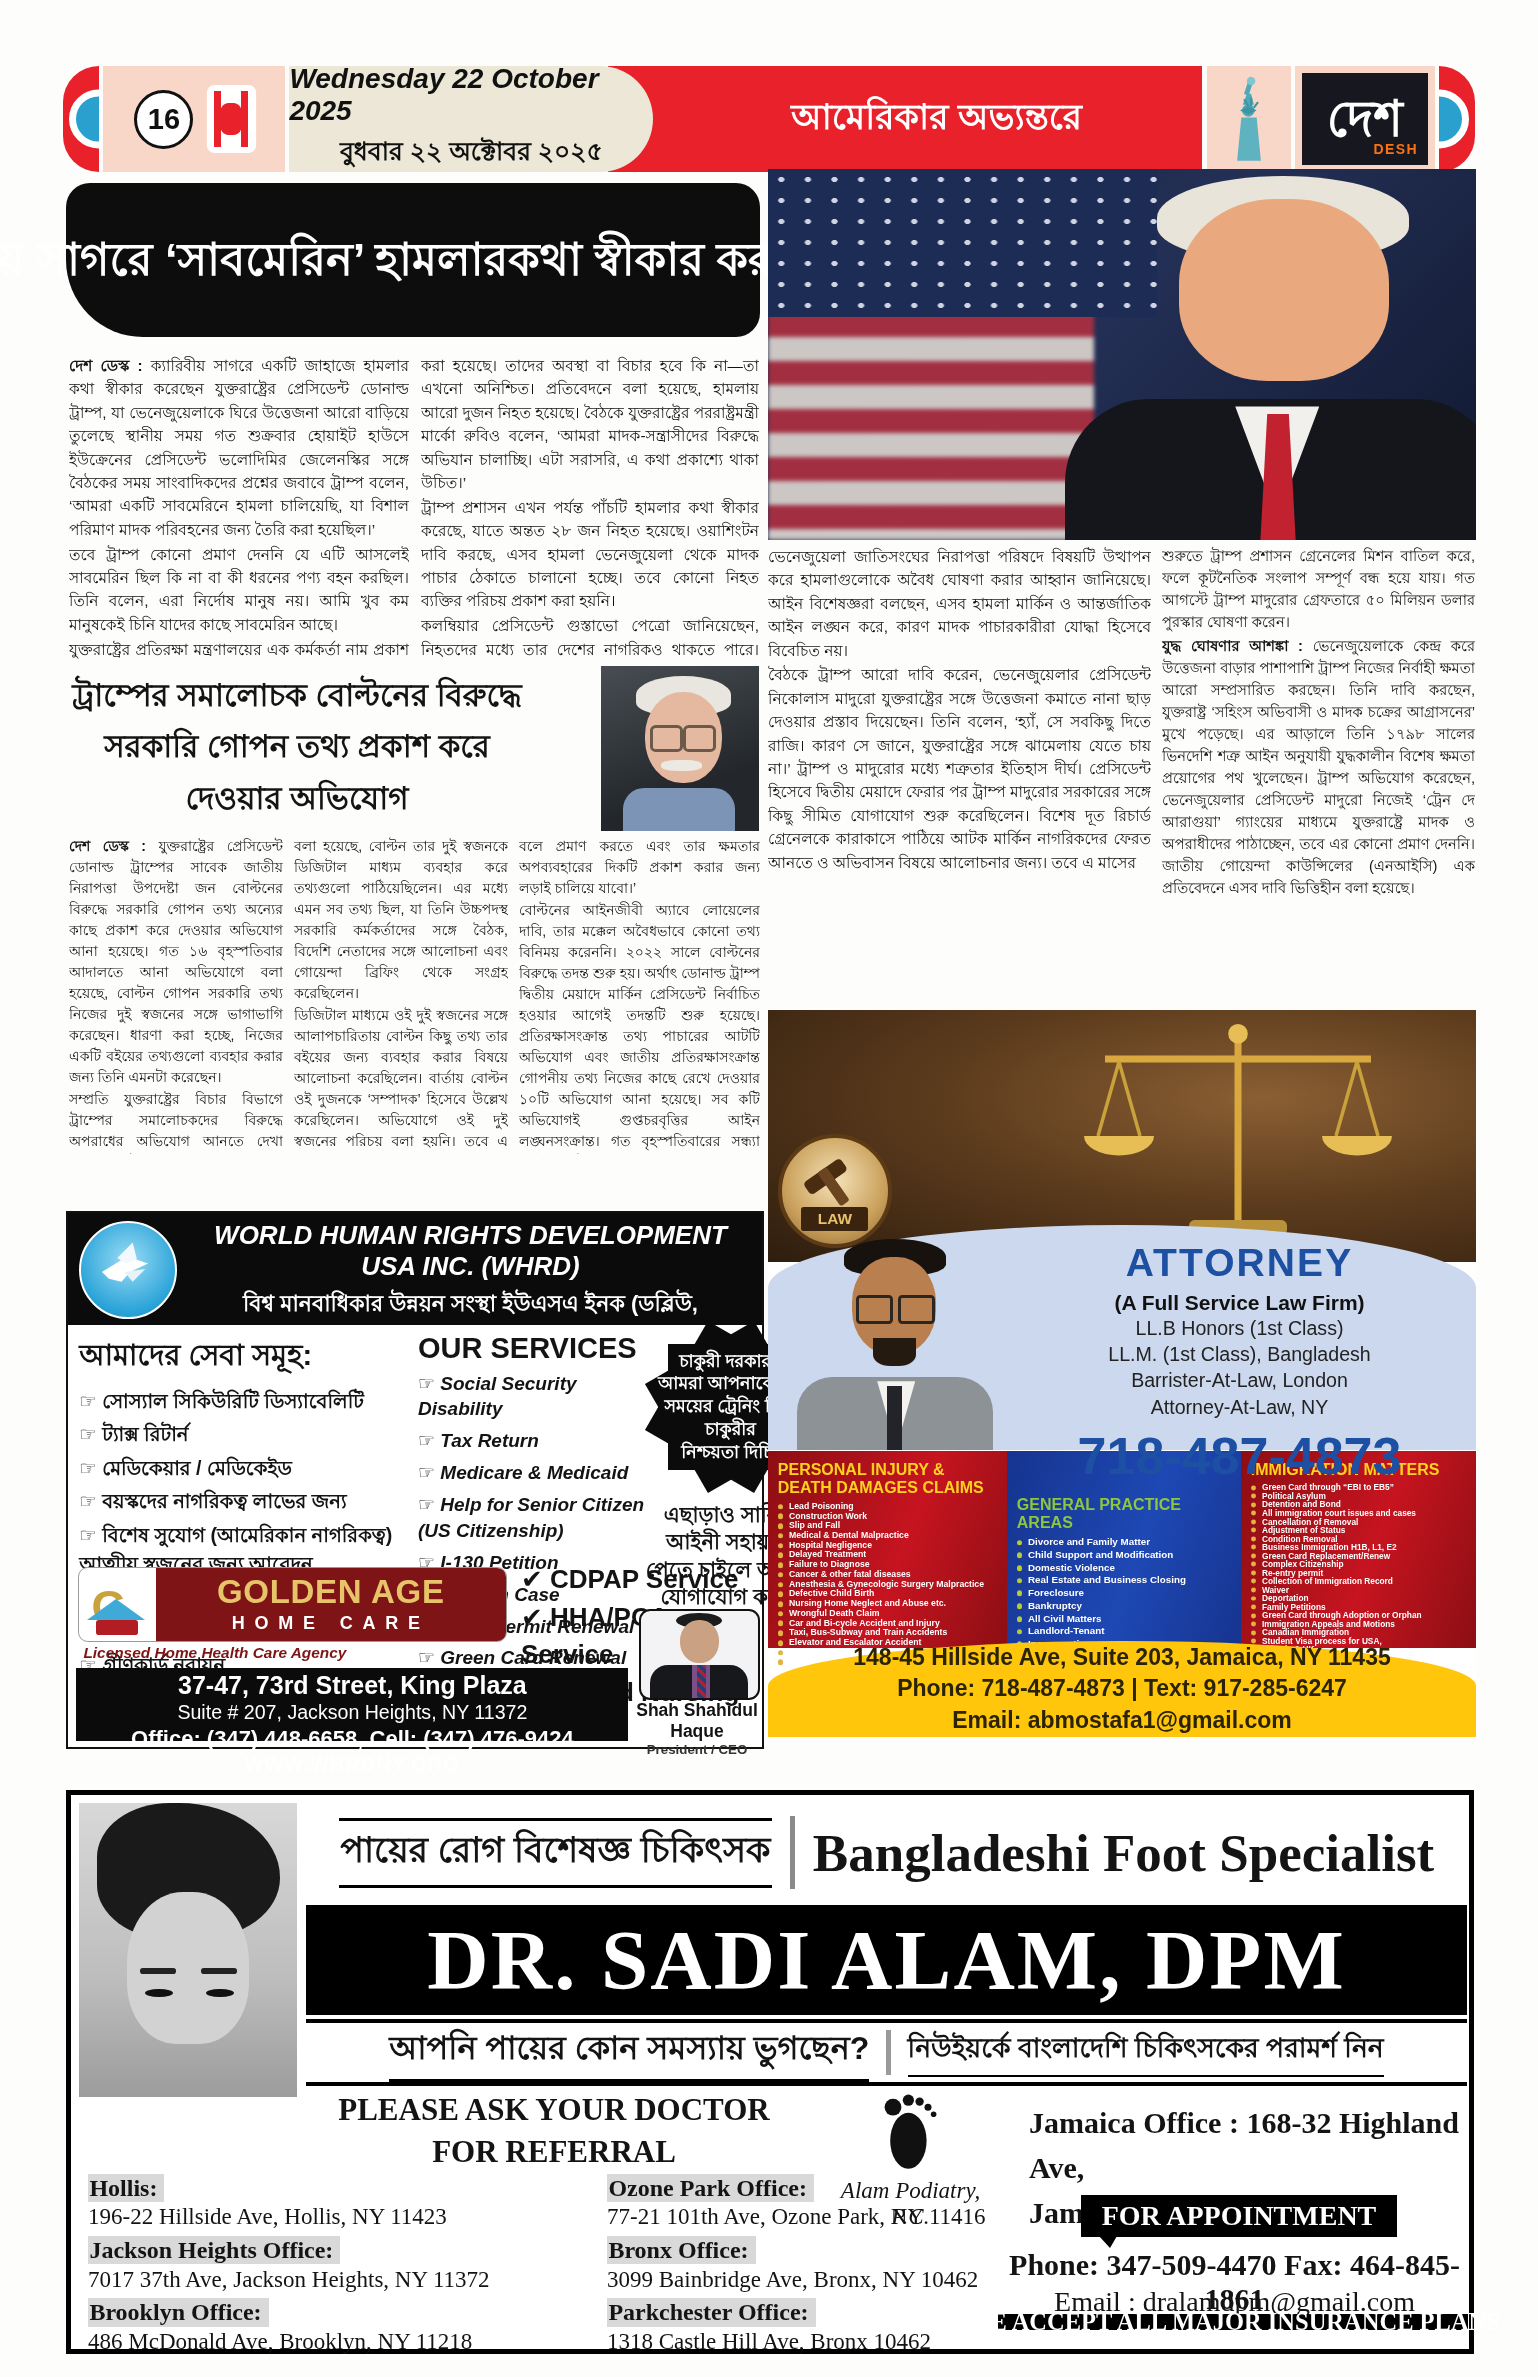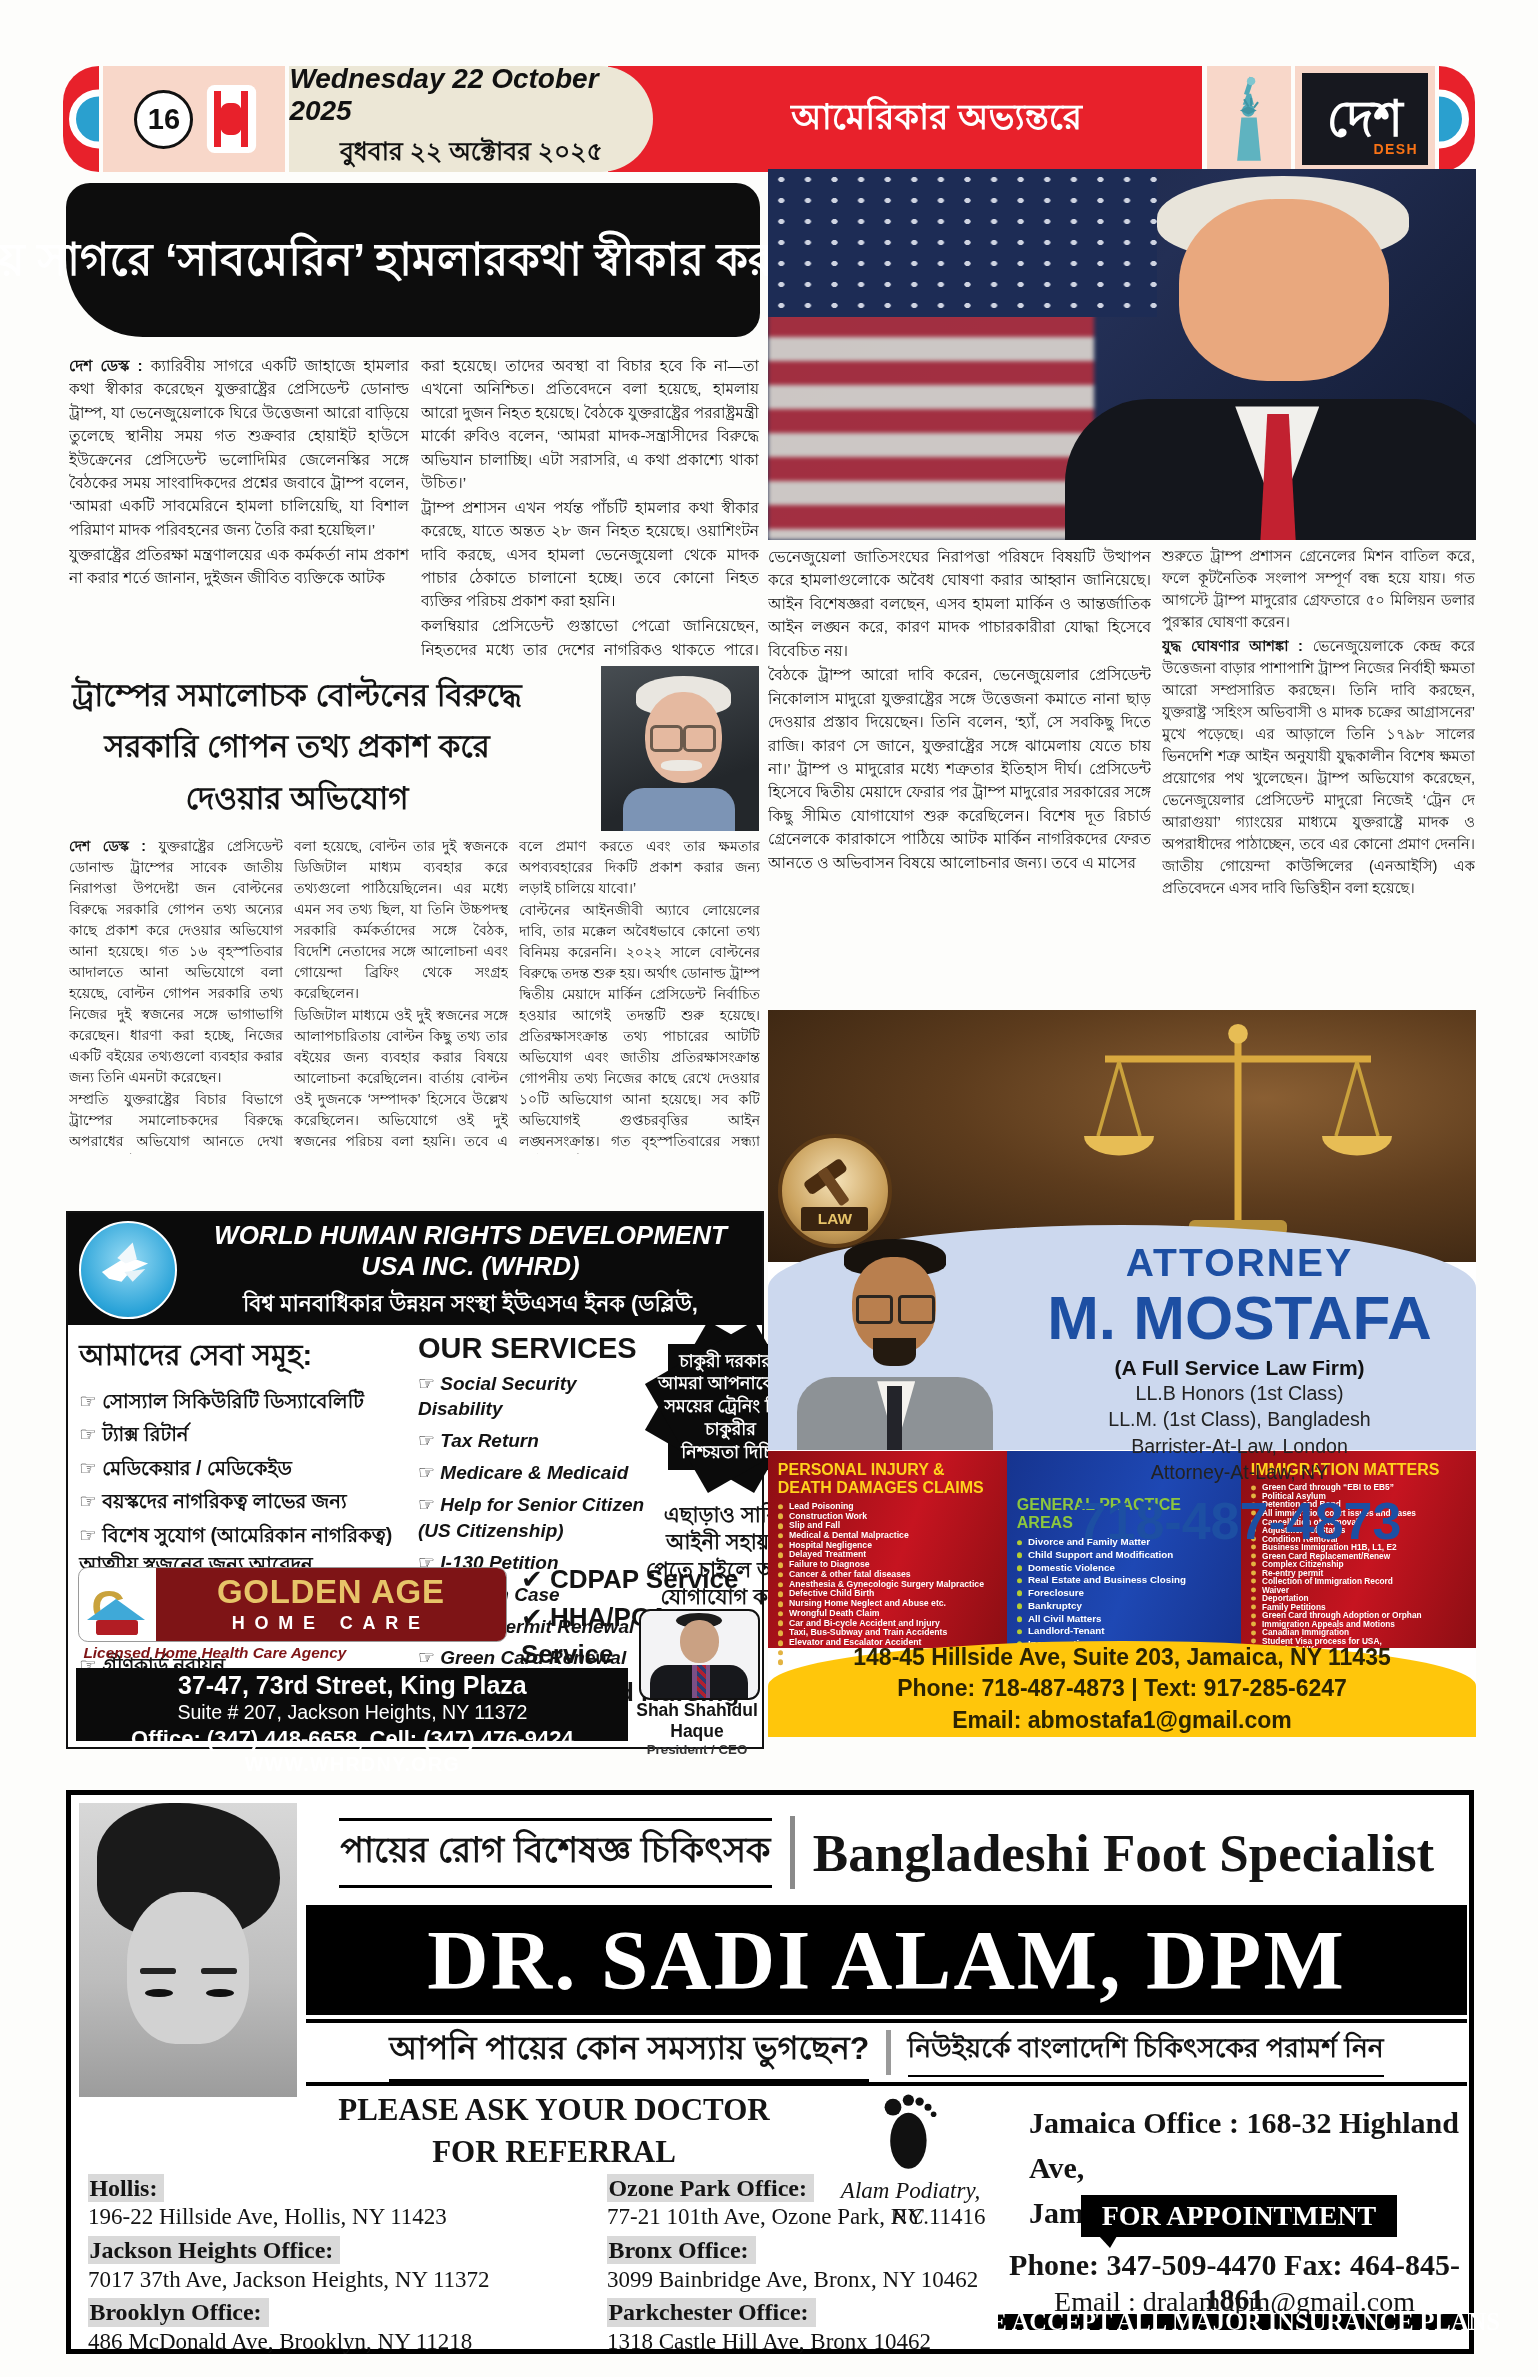--- a/index.html
+++ b/index.html
@@ -271,20 +271,21 @@
     <div class="canton"></div>
     <div class="t-hair"></div>
     <div class="t-head"></div>
     <div class="t-suit"></div>
     <div class="t-shirt"></div>
     <div class="t-tie"></div>
   </div>
 
   <div class="col fs22" style="left:69px;top:354px;width:340px;height:306px;">
       <p class="para"><b class="lead">দেশ ডেস্ক : </b><span>ক্যারিবীয় সাগরে একটি জাহাজে হামলার কথা স্বীকার করেছেন যুক্তরাষ্ট্রের প্রেসিডেন্ট ডোনাল্ড ট্রাম্প, যা ভেনেজুয়েলাকে ঘিরে উত্তেজনা আরো বাড়িয়ে তুলেছে স্থানীয় সময় গত শুক্রবার হোয়াইট হাউসে ইউক্রেনের প্রেসিডেন্ট ভলোদিমির জেলেনস্কির সঙ্গে বৈঠকের সময় সাংবাদিকদের প্রশ্নের জবাবে ট্রাম্প বলেন, ‘আমরা একটি সাবমেরিনে হামলা চালিয়েছি, যা বিশাল পরিমাণ মাদক পরিবহনের জন্য তৈরি করা হয়েছিল।’</span></p>
+      <p class="para"><b class="lead"></b><span>তবে ট্রাম্প কোনো প্রমাণ দেননি যে এটি আসলেই সাবমেরিন ছিল কি না বা কী ধরনের পণ্য বহন করছিল। তিনি বলেন, এরা নির্দোষ মানুষ নয়। আমি খুব কম মানুষকেই চিনি যাদের কাছে সাবমেরিন আছে।</span></p>
       <p class="para"><b class="lead"></b><span>যুক্তরাষ্ট্রের প্রতিরক্ষা মন্ত্রণালয়ের এক কর্মকর্তা নাম প্রকাশ না করার শর্তে জানান, দুইজন জীবিত ব্যক্তিকে আটক</span></p>
     </div>
   <div class="col fs22" style="left:421px;top:354px;width:338px;height:306px;">
       <p class="para"><b class="lead"></b><span>করা হয়েছে। তাদের অবস্থা বা বিচার হবে কি না—তা এখনো অনিশ্চিত। প্রতিবেদনে বলা হয়েছে, হামলায় আরো দুজন নিহত হয়েছে। বৈঠকে যুক্তরাষ্ট্রের পররাষ্ট্রমন্ত্রী মার্কো রুবিও বলেন, ‘আমরা মাদক-সন্ত্রাসীদের বিরুদ্ধে অভিযান চালাচ্ছি। এটা সরাসরি, এ কথা প্রকাশ্যে থাকা উচিত।’</span></p>
       <p class="para"><b class="lead"></b><span>ট্রাম্প প্রশাসন এখন পর্যন্ত পাঁচটি হামলার কথা স্বীকার করেছে, যাতে অন্তত ২৮ জন নিহত হয়েছে। ওয়াশিংটন দাবি করছে, এসব হামলা ভেনেজুয়েলা থেকে মাদক পাচার ঠেকাতে চালানো হচ্ছে। তবে কোনো নিহত ব্যক্তির পরিচয় প্রকাশ করা হয়নি।</span></p>
       <p class="para"><b class="lead"></b><span>কলম্বিয়ার প্রেসিডেন্ট গুস্তাভো পেত্রো জানিয়েছেন, নিহতদের মধ্যে তার দেশের নাগরিকও থাকতে পারে। ত্রিনিদাদ ও টোবাগোও একটি পরিবারের পক্ষ থেকে নিশ্চিত করেছে, তাদের এক আত্মীয় সাম্প্রতিক হামলাগুলোর একটিতে নিহত হয়েছে।</span></p>
     </div>
   <div class="col fs22" style="left:768px;top:545px;width:383px;height:458px;">
       <p class="para"><b class="lead"></b><span>ভেনেজুয়েলা জাতিসংঘের নিরাপত্তা পরিষদে বিষয়টি উত্থাপন করে হামলাগুলোকে অবৈধ ঘোষণা করার আহ্বান জানিয়েছে। আইন বিশেষজ্ঞরা বলছেন, এসব হামলা মার্কিন ও আন্তর্জাতিক আইন লঙ্ঘন করে, কারণ মাদক পাচারকারীরা যোদ্ধা হিসেবে বিবেচিত নয়।</span></p>
       <p class="para"><b class="lead"></b><span>বৈঠকে ট্রাম্প আরো দাবি করেন, ভেনেজুয়েলার প্রেসিডেন্ট নিকোলাস মাদুরো যুক্তরাষ্ট্রের সঙ্গে উত্তেজনা কমাতে নানা ছাড় দেওয়ার প্রস্তাব দিয়েছেন। তিনি বলেন, ‘হ্যাঁ, সে সবকিছু দিতে রাজি। কারণ সে জানে, যুক্তরাষ্ট্রের সঙ্গে ঝামেলায় যেতে চায় না।’ ট্রাম্প ও মাদুরোর মধ্যে শত্রুতার ইতিহাস দীর্ঘ। প্রেসিডেন্ট হিসেবে দ্বিতীয় মেয়াদে ফেরার পর ট্রাম্প মাদুরোর সরকারের সঙ্গে কিছু সীমিত যোগাযোগ শুরু করেছিলেন। বিশেষ দূত রিচার্ড গ্রেনেলকে কারাকাসে পাঠিয়ে আটক মার্কিন নাগরিকদের ফেরত আনতে ও অভিবাসন বিষয়ে আলোচনার জন্য। তবে এ মাসের</span></p>
@@ -441,21 +442,20 @@
         <div class="ap-face"></div>
       <div class="ap-glass ap-g1"></div>
         <div class="ap-glass ap-g2"></div>
       <div class="ap-beard"></div>
         <div class="ap-suit"></div>
         <div class="ap-shirt"></div>
         <div class="ap-tie"></div>
     </div>
     <div class="atty-text">
       <div class="at1">ATTORNEY</div>
-      <div class="at2">M. MOSTAFA</div>
       <div class="at3">(A Full Service Law Firm)</div>
       <div class="at4">LL.B Honors (1st Class)</div>
       <div class="at4">LL.M. (1st Class), Bangladesh</div>
       <div class="at4">Barrister-At-Law, London</div>
       <div class="at4">Attorney-At-Law, NY</div>
       <div class="at5">718-487-4873</div>
     </div>
     <div class="panel p-red p1">
       <div class="ph-yellow" style="white-space:pre-line;">PERSONAL INJURY &amp;
 DEATH DAMAGES CLAIMS</div>

